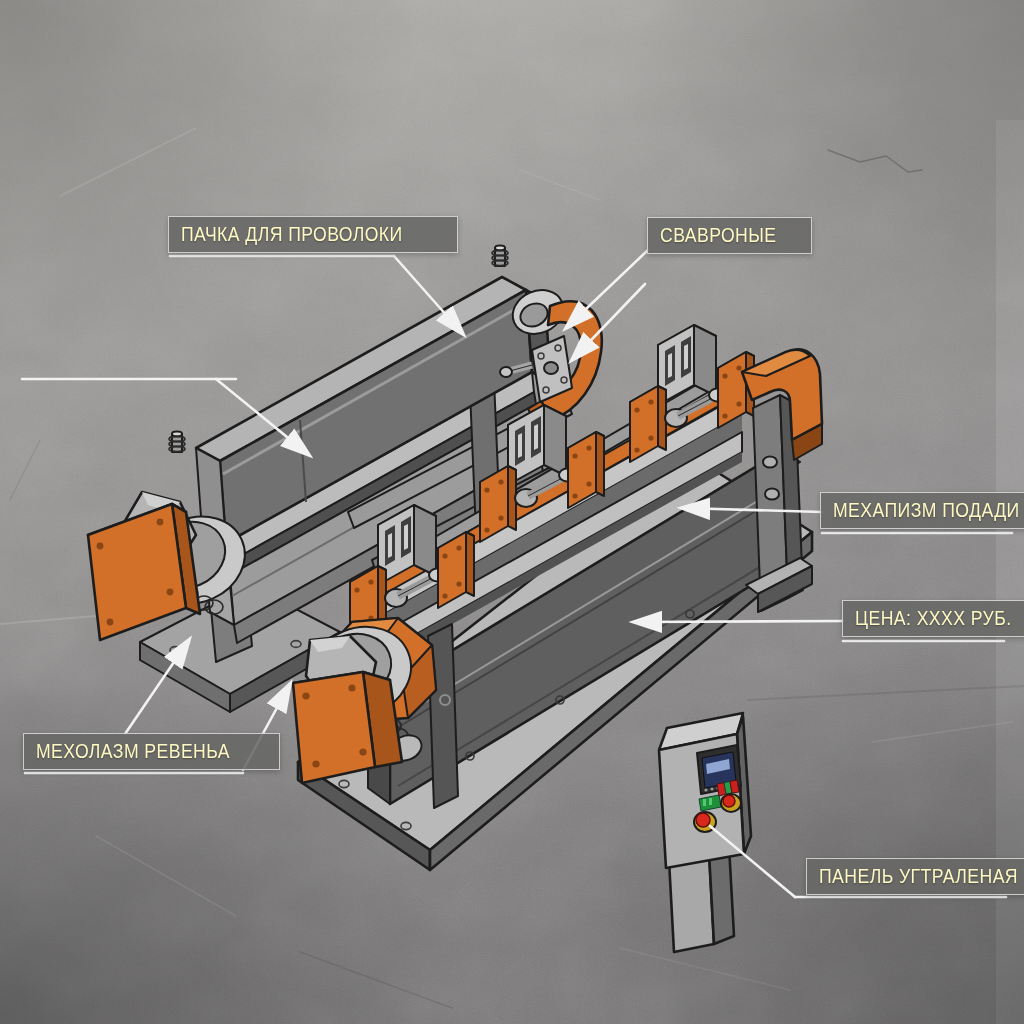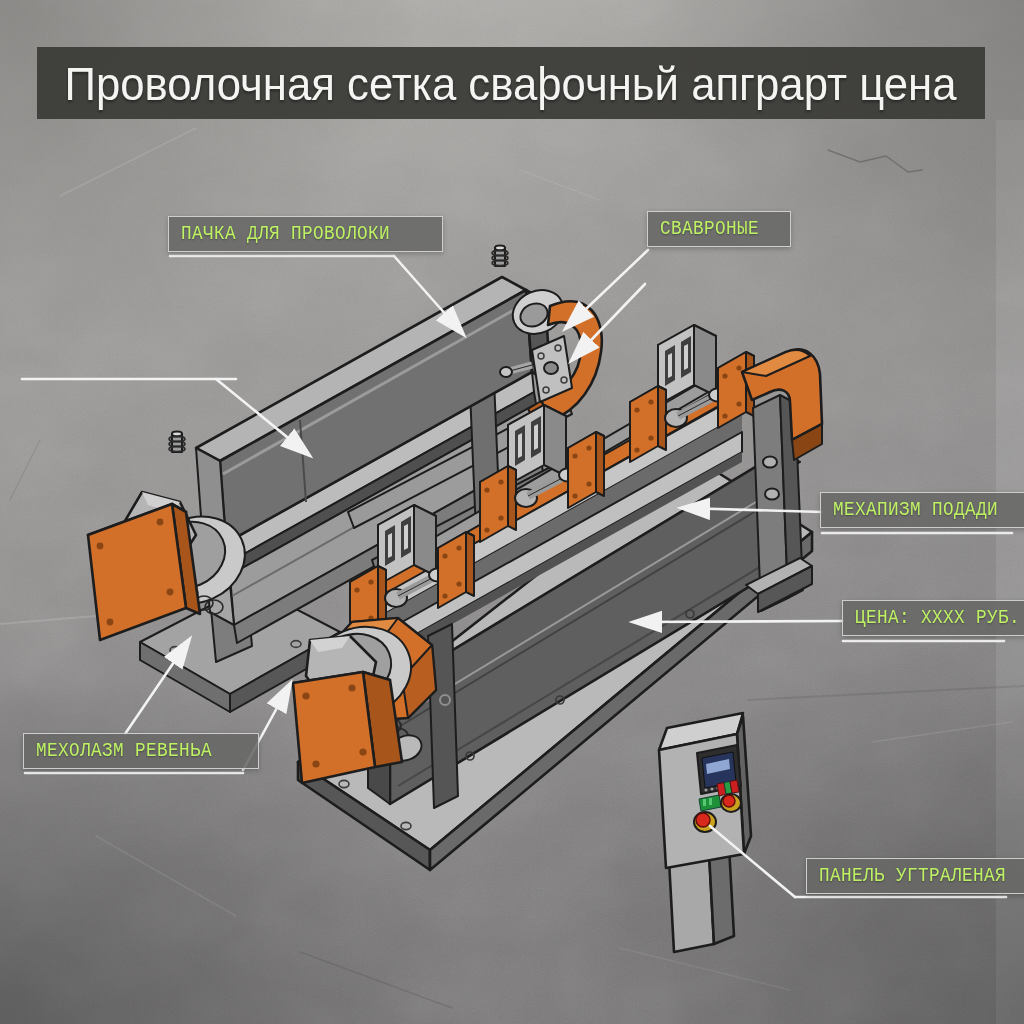--- a/index.html
+++ b/index.html
@@ -6,22 +6,22 @@
   .stage{position:relative;width:1024px;height:1024px;overflow:hidden;
          font-family:"Liberation Sans","DejaVu Sans",sans-serif;}
   .art{position:absolute;left:0;top:0;width:1024px;height:1024px;}
   .ol{stroke:#1d1d1d;stroke-width:2;stroke-linejoin:round;}
   .ol3{stroke:#1d1d1d;stroke-width:2.6;stroke-linejoin:round;}
   .banner{position:absolute;left:37px;top:47px;width:948px;height:72px;
           background:rgba(58,58,55,0.93);display:flex;align-items:center;justify-content:center;}
   .banner span{color:#f4f4f2;font-size:47px;letter-spacing:0px;white-space:nowrap;
                transform:scaleX(0.93);text-shadow:0 2px 3px rgba(0,0,0,0.4);}
   .callout{position:absolute;background:rgba(104,104,103,0.88);border:1px solid rgba(230,230,228,0.8);
-           color:#bef264;font-size:21px;padding:5px 12px 6px 12px;white-space:nowrap;
-           box-shadow:0 2px 5px rgba(0,0,0,0.22);font-family:Liberation Mono, monospace;}
+           color:#fef9c3;font-size:21px;padding:5px 12px 6px 12px;white-space:nowrap;
+           box-shadow:0 2px 5px rgba(0,0,0,0.22);}
   .callout span{display:inline-block;transform:scaleX(0.84);transform-origin:left center;
                 text-shadow:0 1px 2px rgba(0,0,0,0.35);letter-spacing:0.5px;}
 </style>
 </head>
 <body>
 
 <div class="stage">
 
 <svg class="art" viewBox="0 0 1024 1024">
 <defs>
@@ -316,28 +316,25 @@
   <line x1="843" y1="641" x2="1004" y2="641"></line>
   <line x1="843" y1="621" x2="634" y2="622" marker-end="url(#arrw)"></line>
   <line x1="25" y1="773" x2="243" y2="773"></line>
   <line x1="125" y1="734" x2="189" y2="640" marker-end="url(#arrw)"></line>
   <line x1="243" y1="770" x2="290" y2="684" marker-end="url(#arrw)"></line>
   <line x1="795" y1="897" x2="1006" y2="897"></line>
   <line x1="710" y1="826" x2="795" y2="897"></line>
 </g>
 </svg>
 
-<div class="banner">
-  <span>Проволочная сетка сваþочньй апграрт цена</span>
-</div>
 
 <div class="callout" style="left:168px;top:216px">
   <span>ПАЧКА ДЛЯ ПРОВОЛОКИ</span>
 </div>
-<div class="callout" style="left:647px;top:211px">
+<div class="callout" style="left:647px;top:217px">
   <span>СВАВРОНЫЕ</span>
 </div>
 <div class="callout" style="left:820px;top:492px">
   <span>МЕХАПИЗМ ПОДАДИ</span>
 </div>
 <div class="callout" style="left:842px;top:600px">
   <span>ЦЕНА: XXXX РУБ.</span>
 </div>
 <div class="callout" style="left:23px;top:733px">
   <span>МЕХОЛАЗМ РЕВЕНЬА</span>

